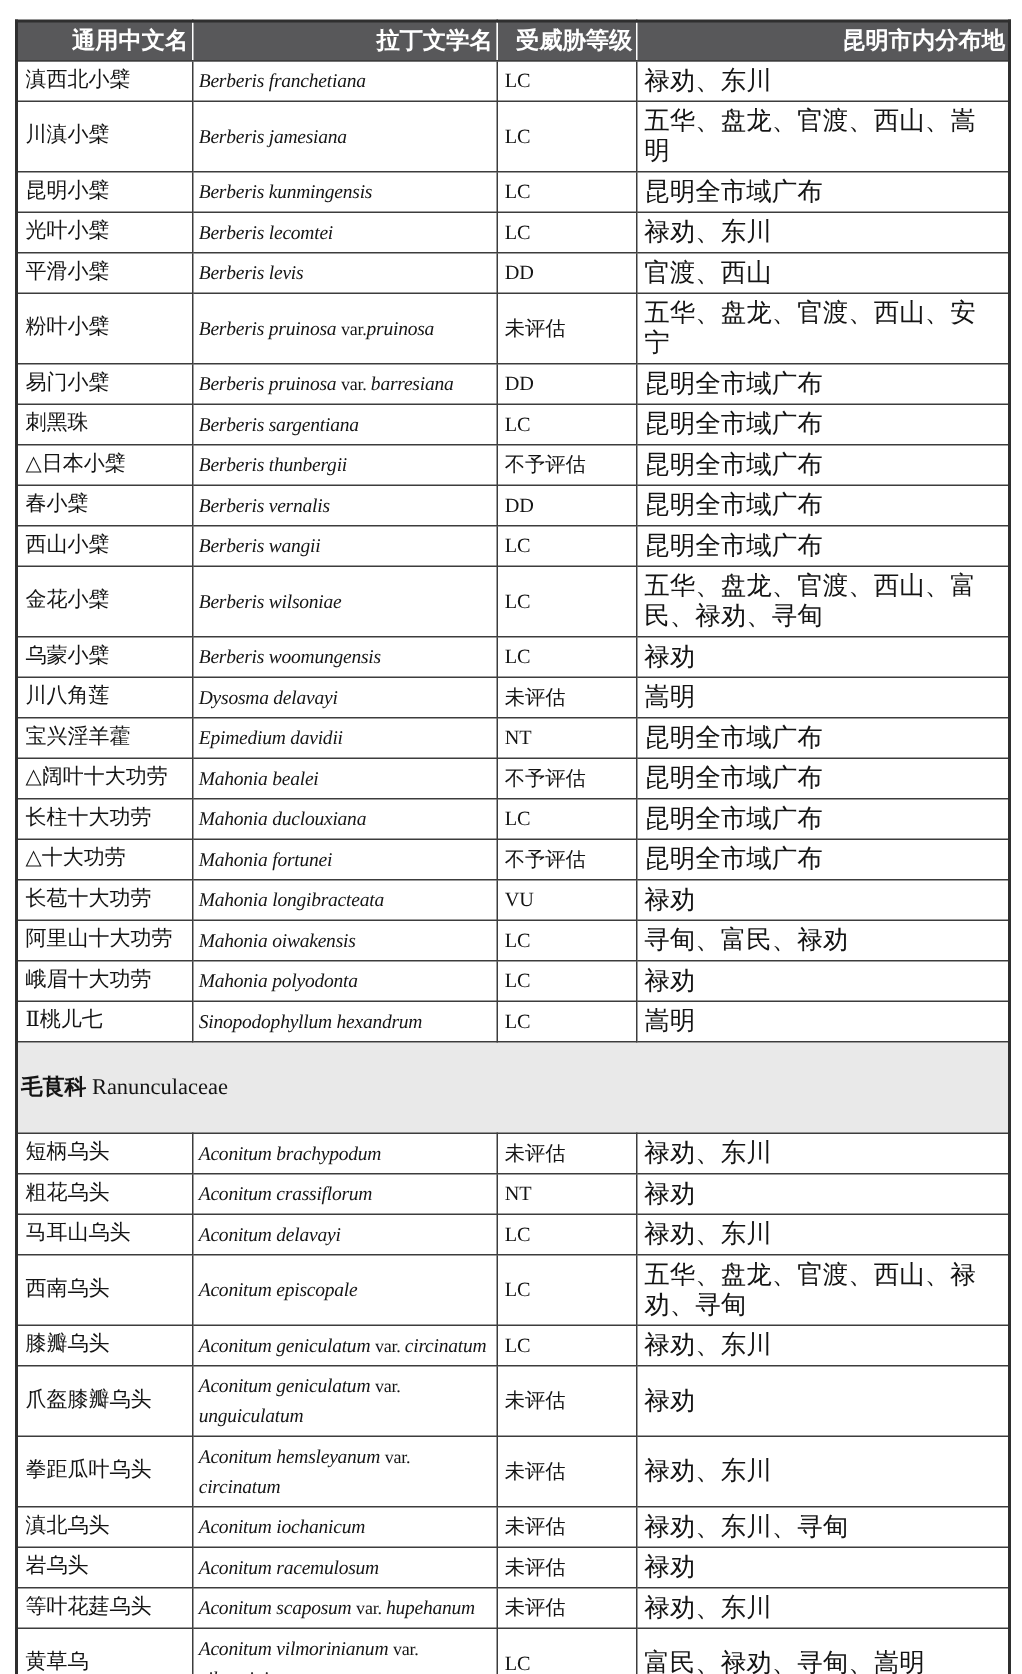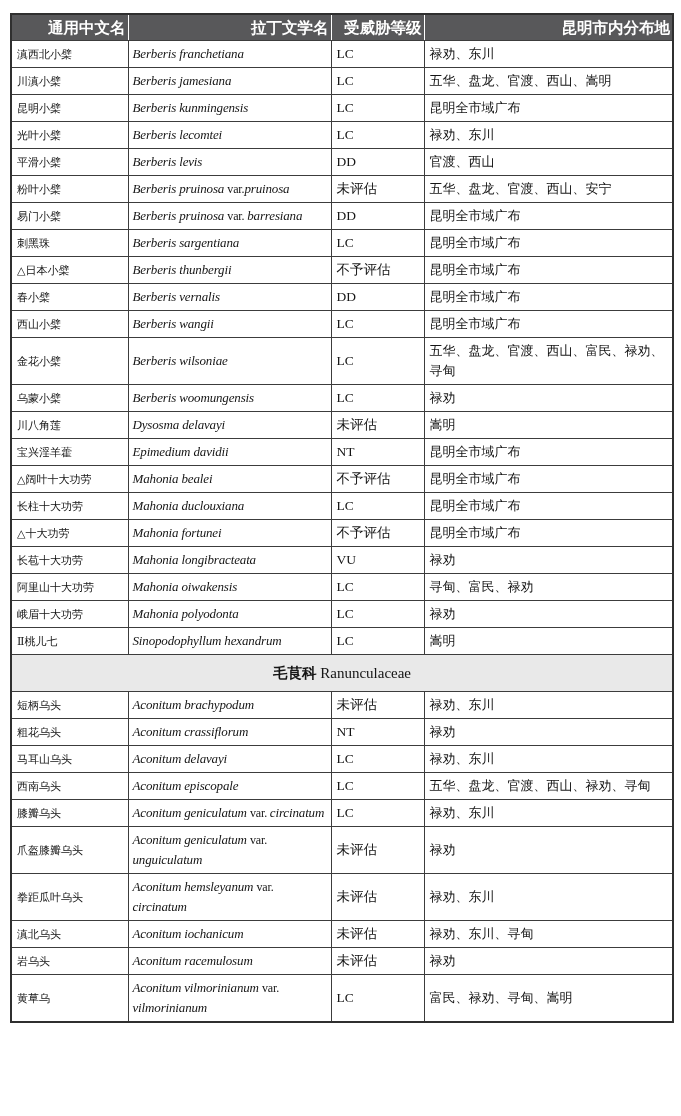--- a/index.html
+++ b/index.html
@@ -40,35 +40,34 @@
   }
   thead th:first-child { border-left: none; }
   tbody td {
     border: 1px solid var(--border);
     font-size: 14px;
     line-height: 20px;
     padding: 3px 5px;
     vertical-align: middle;
     text-align: left;
   }
-  td.cn-cell { font-size: 11px; }
+  td.cn-cell { font-size: 14px; }
   td.latin-cell {
     font-size: 13px;
     letter-spacing: -0.15px;
     padding-left: 4px;
   }
   td.latin-cell .it { font-style: italic; }
   td.latin-cell .rm { font-style: normal; font-size: 12px; }
   td.status-cell { font-size: 13.5px; }
-  td.dist-cell { font-size: 13px; }
+  td.dist-cell { font-size: 17px; }
   td.section-cell {
     background: var(--section-bg);
-    text-align: center;
     font-size: 15px;
-    padding: 8px 2px;
+    padding: 20px 2px;
   }
   .section-cn {
     font-weight: bold;
     font-family: "Liberation Sans", "DejaVu Sans", sans-serif;
     font-size: 14.5px;
   }
   .section-latin {
     font-family: "Liberation Serif", "DejaVu Serif", serif;
     font-size: 15px;
   }
@@ -276,20 +275,26 @@
           <td class="status-cell">未评估</td>
           <td class="dist-cell">禄劝、东川、寻甸</td>
         </tr>
         <tr>
           <td class="cn-cell">岩乌头</td>
           <td class="latin-cell"><span class="it">Aconitum racemulosum</span></td>
           <td class="status-cell">未评估</td>
           <td class="dist-cell">禄劝</td>
         </tr>
         <tr>
+          <td class="cn-cell">等叶花莛乌头</td>
+          <td class="latin-cell"><span class="it">Aconitum scaposum </span><span class="rm">var. </span><span class="it">hupehanum</span></td>
+          <td class="status-cell">未评估</td>
+          <td class="dist-cell">禄劝、东川</td>
+        </tr>
+        <tr>
           <td class="cn-cell">黄草乌</td>
           <td class="latin-cell"><span class="it">Aconitum vilmorinianum </span><span class="rm">var. </span><span class="it">vilmorinianum</span></td>
           <td class="status-cell">LC</td>
           <td class="dist-cell">富民、禄劝、寻甸、嵩明</td>
         </tr>
       </tbody>
   </table>
 </div>
 
 </body></html>

